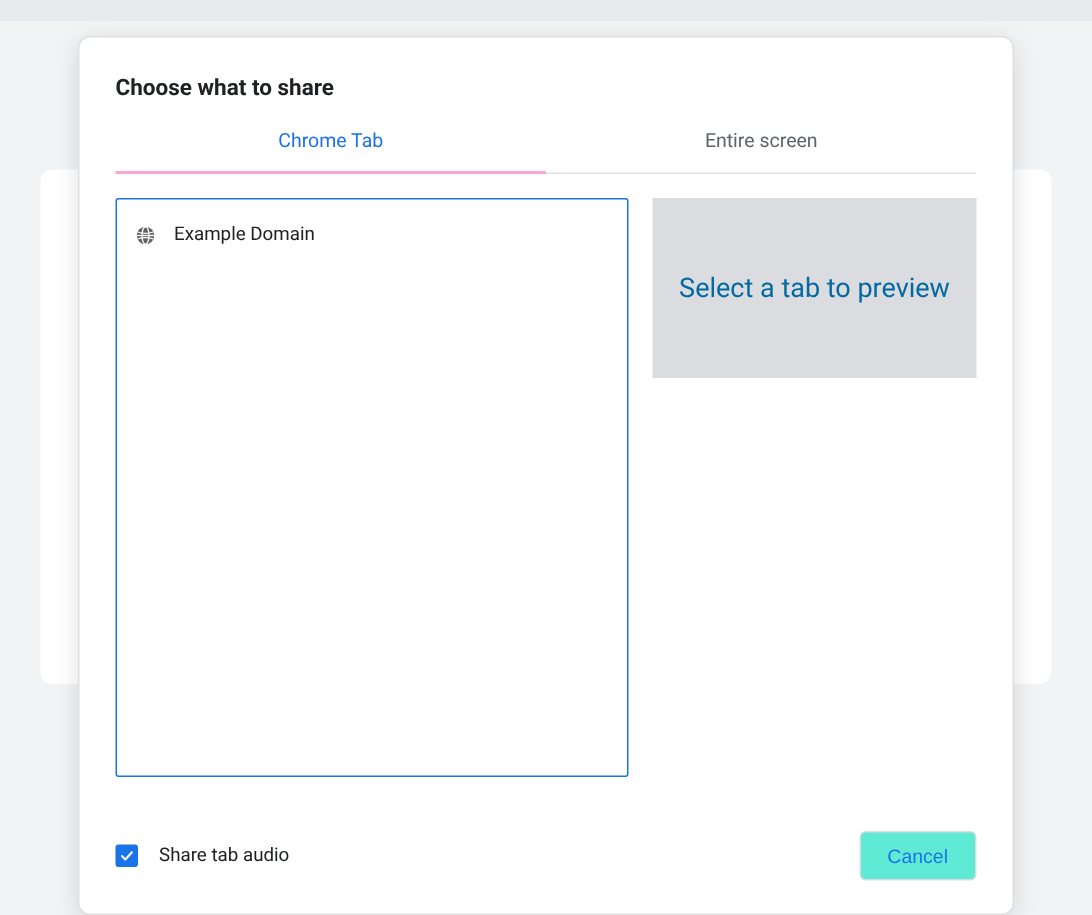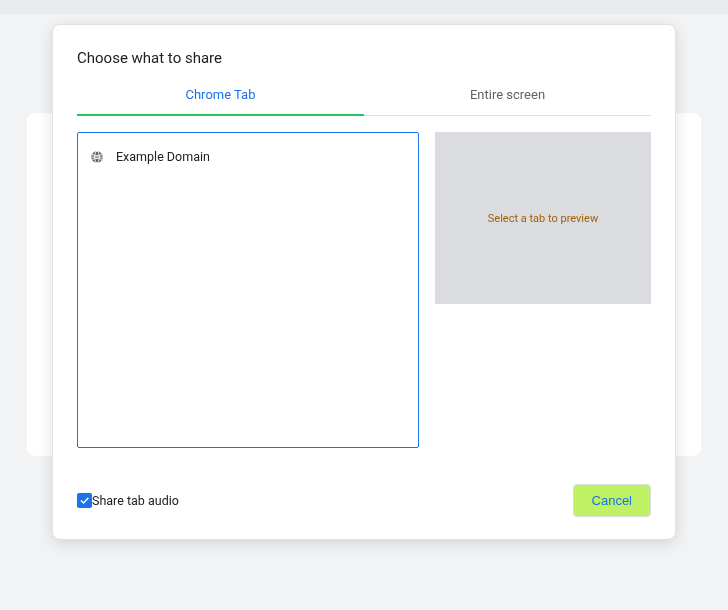--- a/index.html
+++ b/index.html
@@ -42,21 +42,21 @@
       border-radius: 8px;
       box-shadow: 0 4px 16px rgba(0,0,0,0.12);
       padding-bottom: 0;
     }
     .dialog-inner {
       padding: 24px 24px 0 24px;
     }
     .dialog-title {
       font-size: 15px;
       color: #202124;
-      font-weight: 400;
+      font-weight: 700;
       margin-bottom: 10px;
     }
     .dialog-subtitle {
       font-size: 12.5px;
       color: #5f6368;
       margin-bottom: 18px;
     }
     .tabs {
       display: flex;
       border-bottom: 1px solid #e0e0e0;
@@ -66,65 +66,66 @@
       text-align: center;
       padding: 10px 0 12px 0;
       font-size: 13px;
       color: #5f6368;
       cursor: pointer;
       border-bottom: 2px solid transparent;
       margin-bottom: -1px;
     }
     .tab.active {
       color: #1a73e8;
-      border-bottom: 2px solid #22c55e;
+      border-bottom: 2px solid #f9a8d4;
     }
     .content-row {
       display: flex;
       gap: 16px;
       padding: 16px 0 18px 0;
     }
     .tab-list {
       flex: 0 0 342px;
-      height: 316px;
+      height: 386px;
       border: 1px solid #1a73e8;
       border-radius: 2px;
       padding: 14px 12px;
     }
     .tab-entry {
       display: flex;
       align-items: center;
       gap: 12px;
       font-size: 12.5px;
       color: #202124;
       padding: 2px 0;
     }
     .globe-icon {
       width: 14px;
       height: 14px;
       flex-shrink: 0;
     }
     .preview-panel {
       flex: 1;
-      height: 172px;
+      height: 120px;
       background: #dadce0;
       display: flex;
       align-items: center;
       justify-content: center;
-      font-size: 11px;
-      color: #a16207;
+      font-size: 18px;
+      color: #0369a1;
     }
     .footer {
       display: flex;
       align-items: center;
       padding: 18px 24px 22px 24px;
     }
     .checkbox-wrap {
       display: flex;
       align-items: center;
+      gap: 14px;
     }
     .checkbox {
       width: 15px;
       height: 15px;
       background: #1a73e8;
       border-radius: 2px;
       display: flex;
       align-items: center;
       justify-content: center;
       cursor: pointer;
@@ -142,21 +143,21 @@
     }
     .btn {
       font-size: 13px;
       padding: 8px 18px;
       border-radius: 4px;
       cursor: pointer;
       border: none;
       margin-left: 8px;
     }
     .btn-cancel {
-      background: #bef264;
+      background: #5eead4;
       color: #1a73e8;
       border: 1px solid #dadce0;
     }
     .btn-share {
       background: #f1f3f4;
       color: #80868b;
     }
   </style>
 </head>
 <body>

